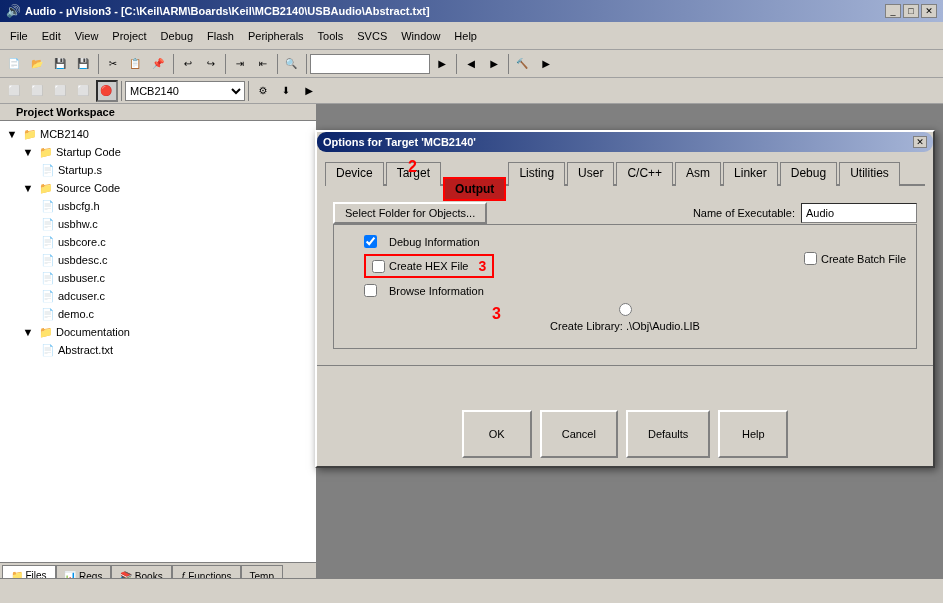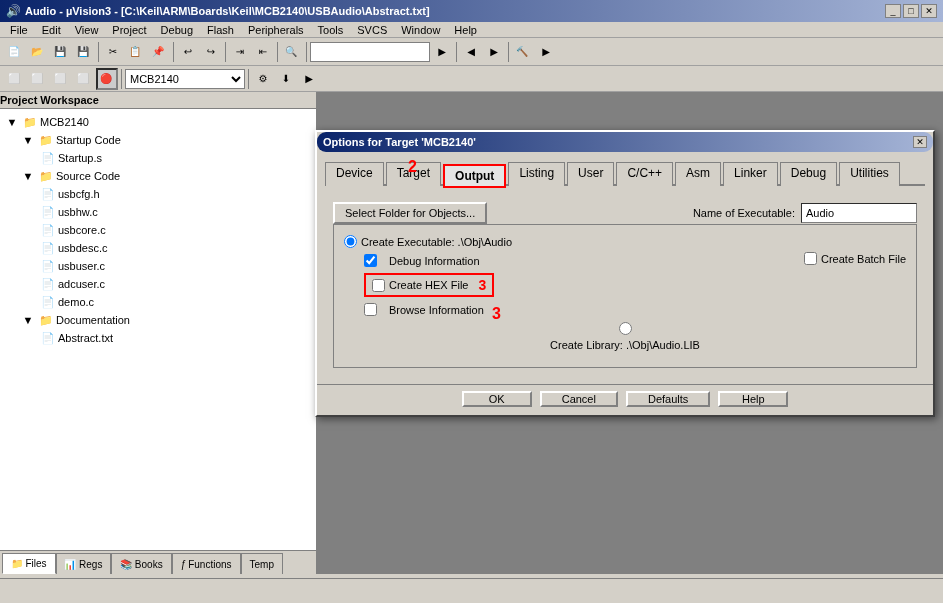--- a/index.html
+++ b/index.html
@@ -46,21 +46,21 @@
       justify-content: center;
     }
 
     
     .menu-bar {
       background: #d4d0c8;
       padding: 2px 4px;
       display: flex;
       gap: 2px;
       border-bottom: 1px solid #a0a0a0;
-      height: 16px;
+      height: 28px;
       align-items: center;
     }
     .menu-item {
       padding: 1px 6px;
       font-size: 11px;
       cursor: pointer;
     }
 
     
     .toolbar {
@@ -117,21 +117,21 @@
     
     .left-panel {
       width: 318px;
       background: white;
       border-right: 2px solid #808080;
       display: flex;
       flex-direction: column;
     }
     .panel-title {
       background: #d4d0c8;
-      padding: 2px 0;
+      padding: 2px 16px;
       font-size: 11px;
       font-weight: bold;
       border-bottom: 1px solid #808080;
     }
     .tree-area {
       flex: 1;
       overflow: auto;
       padding: 4px;
     }
     .tree-item {
@@ -306,27 +306,28 @@
 
     
     .modal-footer {
       display: flex;
       justify-content: center;
       gap: 8px;
       padding: 6px 8px 8px;
       border-top: 1px solid #808080;
     }
     .footer-btn {
-      padding: 0 20px;
+      padding: 16px 20px;
       background: #d4d0c8;
       border: 2px solid;
       border-color: #ffffff #808080 #808080 #ffffff;
       font-size: 11px;
       cursor: pointer;
       min-width: 70px;
+      margin-top: 38px;
     }
 
     
     .annotation-2 {
       position: absolute;
       top: 158px;
       left: 408px;
       color: red;
       font-weight: bold;
       font-size: 16px;
@@ -525,21 +526,21 @@
 
   <div class="modal-content">
 
     <div class="tab-strip">
       <div class="tab">
         <span>Device</span>
       </div>
       <div class="tab">
         <span>Target</span>
       </div>
-      <div class="tab active" style="background:#e5e5e5; border: 2px solid red; z-index:2; top:4px;">
+      <div class="tab active" style="background:#b91c1c; border: 2px solid red; z-index:2; top:17px;">
         <span>Output</span>
       </div>
       <div class="tab">
         <span>Listing</span>
       </div>
       <div class="tab">
         <span>User</span>
       </div>
       <div class="tab">
         <span>C/C++</span>
@@ -570,24 +571,20 @@
 
       <div style="border:1px solid #808080; background:#d4d0c8; padding:10px; position:relative;">
 
         
         <div style="position:absolute; right:10px; top:27px; display:flex; align-items:center; gap:4px;">
           <input type="checkbox" style="">
           <span>Create Batch File</span>
         </div>
 
         
-        <div class="radio-option">
-          <input type="radio" name="output-type" checked="" style="">
-          <span>Create Executable: .\Obj\Audio</span>
-        </div>
 
         
         <div class="checkbox-option">
           <input type="checkbox" checked="" style="">
           <span>Debug Information</span>
         </div>
 
         
         <div style="margin-left:20px; margin-bottom:6px; display:inline-flex; align-items:center; gap:4px; border:2px solid red; padding:2px 6px;">
           <input type="checkbox" style="">

